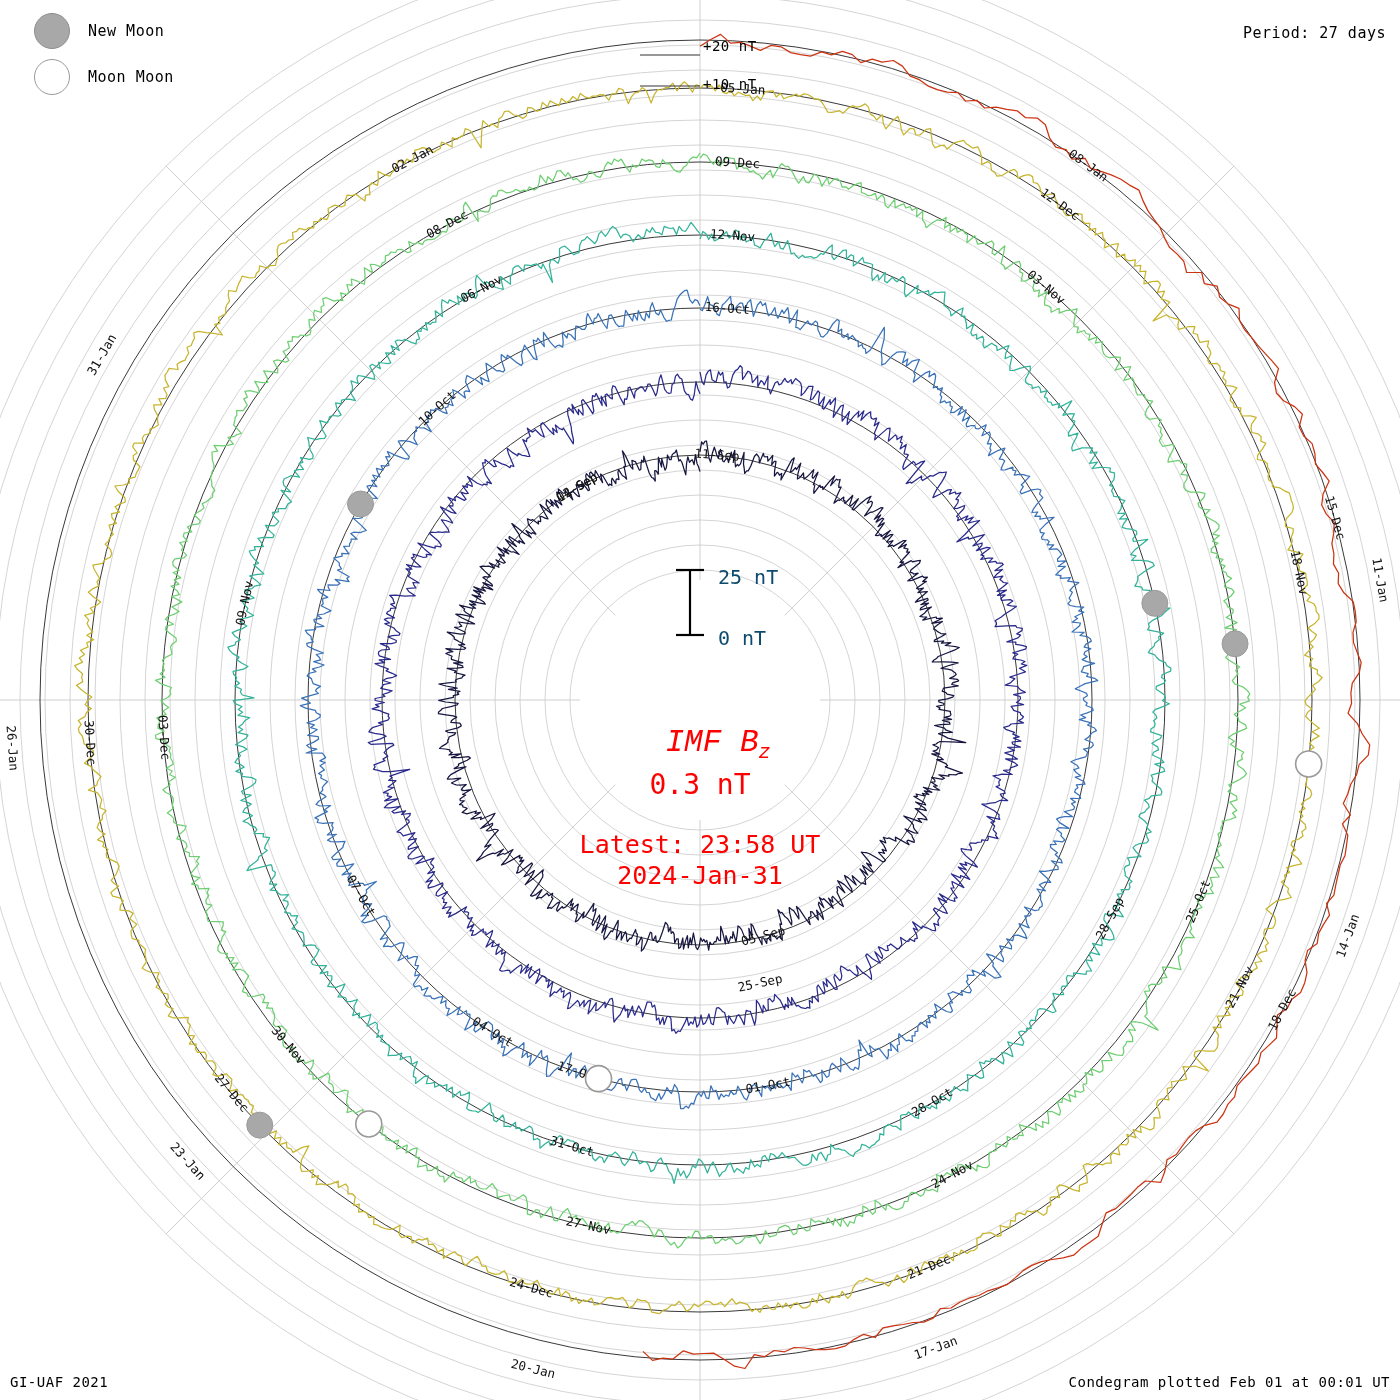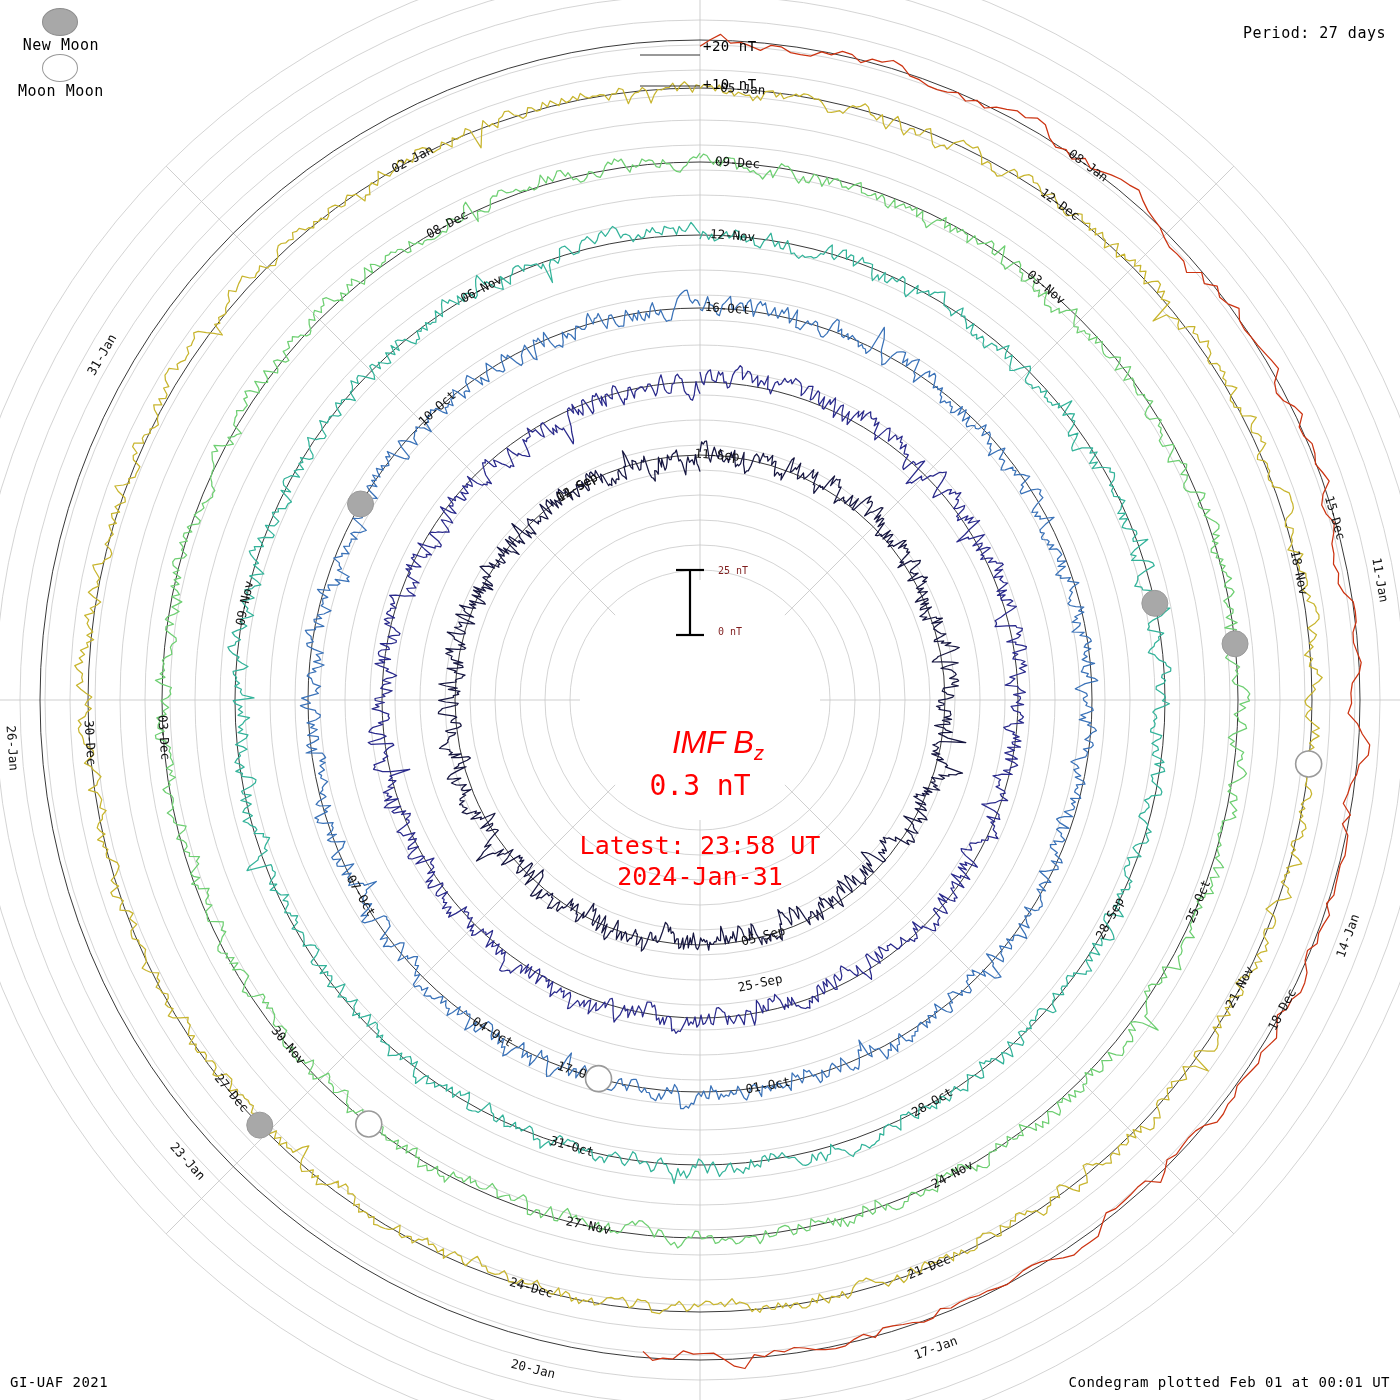--- a/index.html
+++ b/index.html
@@ -1,33 +1,33 @@
 <!DOCTYPE html>
 <html><head>
 <meta charset="utf-8">
 <style>
   html,body{margin:0;padding:0;background:#ffffff;}
   body{width:1400px;height:1400px;position:relative;overflow:hidden;
        font-family:"DejaVu Sans Mono","Liberation Mono",monospace;color:#000;}
   .legend{position:absolute;left:18px;top:8px;}
-  .legend-row{display:flex;align-items:center;height:46px;flex-direction:column;}
+  .legend-row{display:flex;align-items:center;height:46px;}
   .moon{width:34px;height:34px;border-radius:50%;margin-left:16px;margin-right:18px;}
   .moon.new{background:#a8a8a8;border:1px solid #8e8e8e;}
   .moon.full{background:#ffffff;border:1.5px solid #9a9a9a;}
   .legend-label{font-size:15px;letter-spacing:0.5px;}
   .period{position:absolute;right:14px;top:24px;font-size:15px;letter-spacing:0.5px;}
   .footer-left{position:absolute;left:10px;bottom:10px;font-size:14px;letter-spacing:0.5px;}
   .footer-right{position:absolute;right:10px;bottom:10px;font-size:14px;letter-spacing:0.5px;margin-left:12px;}
   svg.plot{position:absolute;left:0;top:0;}
   .center-block{position:absolute;left:0;right:0;text-align:center;color:#ff0000;}
-  .imf{font-family:Liberation Sans, sans-serif;font-style:italic;font-size:31px;margin-left:36px;}
+  .imf{font-family:Liberation Mono, monospace;font-style:italic;font-size:31px;margin-left:36px;}
   .imf sub{font-size:20px;font-style:italic;}
   .imfval{font-size:28px;margin-top:4px;}
   .latest{font-size:25px;line-height:1.25;}
-  .scalelbl{position:absolute;font-size:10px;color:#7f1d1d;}
+  .scalelbl{position:absolute;font-size:20px;color:#0c4a6e;}
   .axlbl{position:absolute;font-size:14px;color:#000;letter-spacing:0.5px;}
 </style>
 </head>
 <body>
 
 <div class="legend">
   <div class="legend-row">
     <span class="moon new"></span>
     <span class="legend-label">New Moon</span>
   </div>

